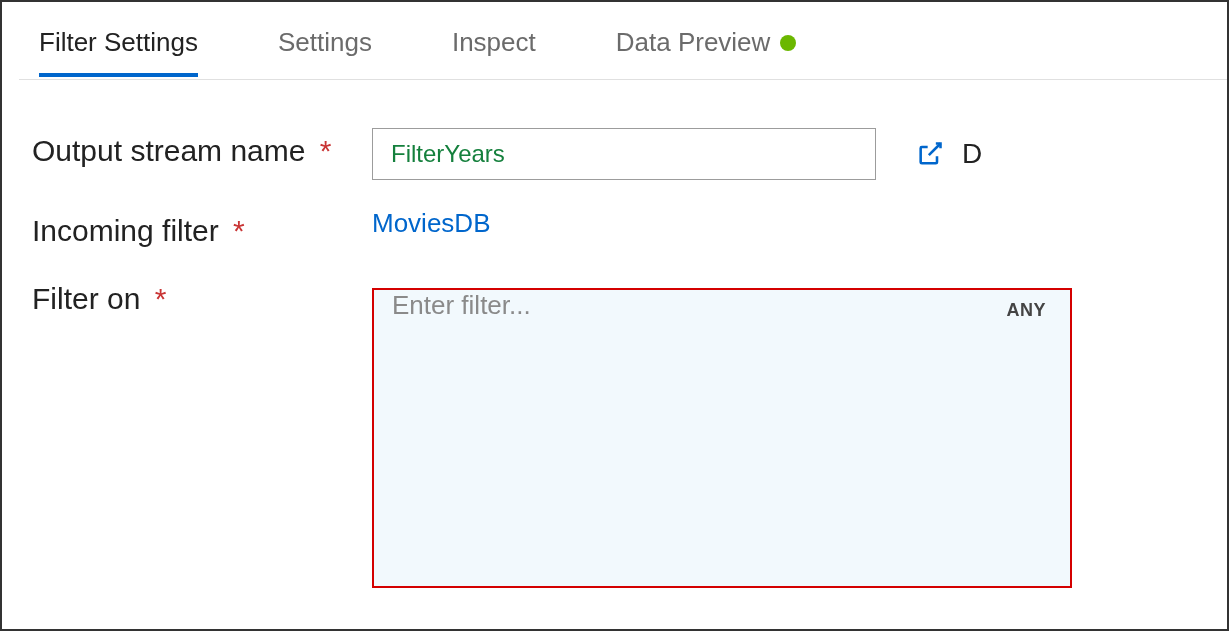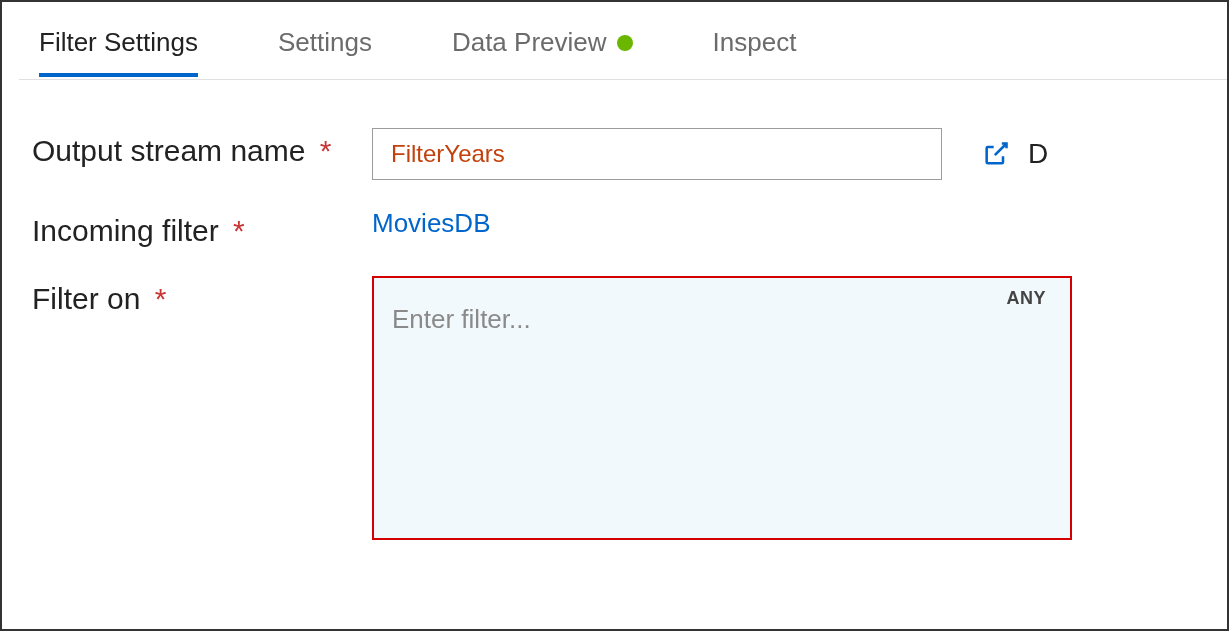--- a/index.html
+++ b/index.html
@@ -72,40 +72,41 @@
       color: #c93535;
       margin-left: 6px;
     }
     .field-col {
       flex: 1;
       display: flex;
       align-items: center;
       gap: 40px;
     }
     .text-input {
-      width: 570px;
+      width: 504px;
       height: 52px;
       border: 1px solid #9c9c9c;
       font-size: 24px;
-      color: #c2410c;
+      color: #15803d;
       padding: 0 18px;
       background: #ffffff;
     }
     .link-value {
       font-size: 26px;
       color: #0066cc;
       cursor: pointer;
     }
     .filter-box {
       width: 700px;
-      height: 264px;
+      height: 300px;
       border: 2px solid #d40000;
       background: #f2f9fd;
       position: relative;
-      padding: 26px 18px;
+      padding: 0 18px;
+      margin-top: 12px;
     }
     .filter-placeholder {
       font-size: 26px;
       color: #8a8a8a;
     }
     .filter-badge {
       position: absolute;
       top: 10px;
       right: 24px;
       font-size: 18px;
@@ -136,25 +137,25 @@
 <body>
 
 <div class="tabs">
   <div class="tab active">
     <span>Filter Settings</span>
   </div>
   <div class="tab">
     <span>Settings</span>
   </div>
   <div class="tab">
+    <span>Inspect</span>
+  </div>
+  <div class="tab">
     <span>Data Preview</span>
     <span class="status-dot"></span>
-  </div>
-  <div class="tab">
-    <span>Inspect</span>
   </div>
 </div>
 
 <div class="form-area">
 
   <div class="form-row">
     <div class="label-col">
       <span>Output stream name</span>
       <span class="required">*</span>
     </div>

